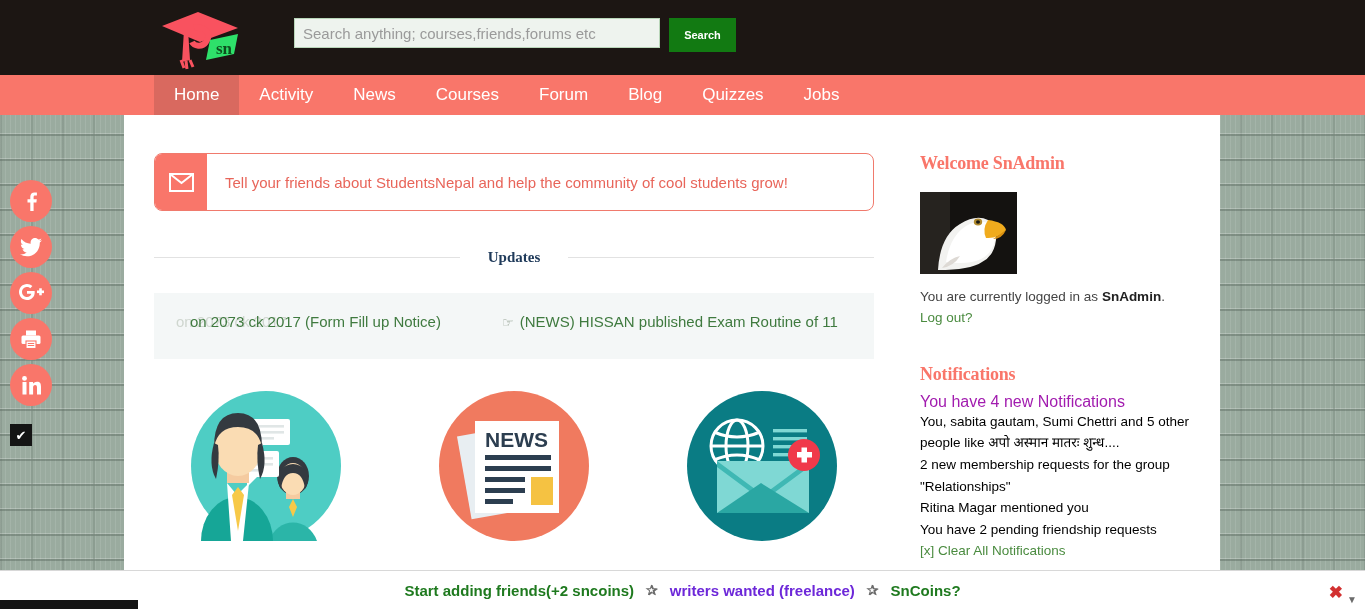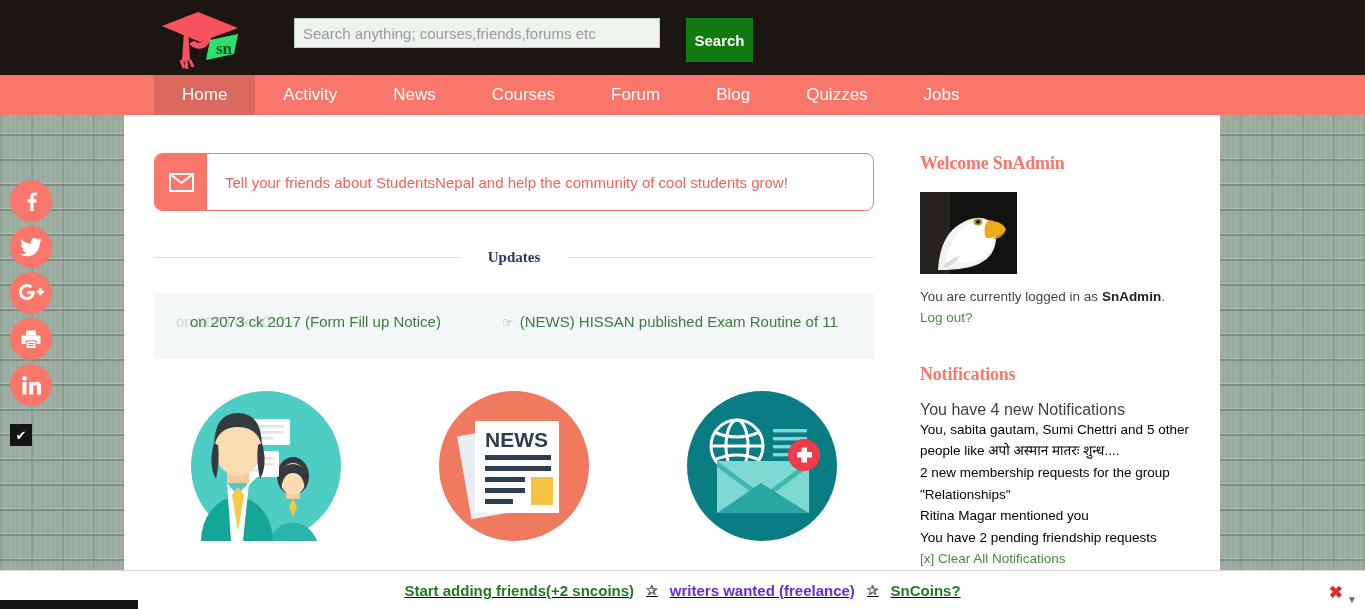--- a/index.html
+++ b/index.html
@@ -44,34 +44,34 @@
   #logo { position: absolute; left: 150px; top: 4px; width: 96px; height: 66px; }
   #search-form { position: absolute; left: 294px; top: 18px; display: flex; }
   #search-input {
     width: 366px; height: 30px; border: 1px solid #b9d6b9;
     background: #eef3ee; color: #8d8d8d; font-size: 15px;
     padding: 4px 8px; outline: none;
     font-family: "Liberation Sans", sans-serif;
   }
   #search-input::placeholder { color: #9a9a9a; }
   #search-button {
-    margin-left: 26px; width: 67px; height: 44px;
+    margin-left: 9px; width: 67px; height: 34px;
     background: #127a12; color: #fff; border: none; cursor: pointer;
-    font-size: 15px; font-weight: bold;
+    font-size: 11px; font-weight: bold;
     font-family: "Liberation Sans", sans-serif;
   }
 
   
   #nav {
     position: absolute; left: 0; top: 75px; width: 1365px; height: 40px;
     background: #f9766a; z-index: 5;
     display: flex; align-items: stretch; padding-left: 154px;
   }
   .nav-item {
-    display: flex; align-items: center; padding: 0 28px;
+    display: flex; align-items: center; padding: 0 20px;
     color: #ffffff; font-size: 17px; cursor: pointer; user-select: none;
   }
   .nav-item.active { background: #d9695f; }
 
   
   #page {
     position: absolute; left: 124px; top: 115px;
     width: 1096px; height: 480px; background: #ffffff; z-index: 3;
   }
 
@@ -132,21 +132,21 @@
     margin-top: 18px; width: 97px; height: 82px;
     background: #0b0a08; overflow: hidden; position: relative;
   }
   #login-status {
     margin-top: 13px; font-size: 13.5px; color: #444; line-height: 1.55;
   }
   #login-status b { color: #222; }
   .link-green { color: #4a8b3f; cursor: pointer; }
 
   #notif-heading { margin-top: 35px; }
-  #notif-count { margin-top: 16px; font-size: 16px; color: #404040; }
+  #notif-count { margin-top: 8px; font-size: 16px; color: #a21caf; }
   .notif-item {
     font-size: 13.5px; color: #000000; line-height: 1.6; cursor: pointer;
   }
   #notif-clear {
     font-size: 13.5px; color: #4a8b3f; cursor: pointer; line-height: 1.6;
   }
 
   
   #social-rail { position: absolute; left: 10px; top: 180px; z-index: 8; }
   .social-btn {
@@ -158,21 +158,21 @@
     width: 22px; height: 22px; background: #141414; color: #fff;
     display: flex; align-items: center; justify-content: center;
     font-size: 13px; cursor: pointer; margin-top: 18px;
   }
 
   
   #bottom-bar {
     position: absolute; left: 0; bottom: 0; width: 1365px; height: 39px;
     background: #ffffff; border-top: 1px solid #d8d8d8;
     display: flex; align-items: center; justify-content: center;
-    gap: 12px; z-index: 9; font-size: 15px; font-weight: bold; text-decoration: underline;
+    gap: 12px; z-index: 9; font-size: 15px; font-weight: bold;
   }
   #bb-friends { color: #1f7a1f; cursor: pointer; }
   #bb-writers { color: #6d28d9; cursor: pointer; }
   #bb-sncoins { color: #1f7a1f; cursor: pointer; }
   .bb-star { color: #6b6b6b; font-size: 14px; }
   #bb-close {
     position: absolute; right: 22px; top: 11px;
     color: #d23030; font-size: 17px; font-weight: bold; cursor: pointer;
   }
   #bb-caret {

